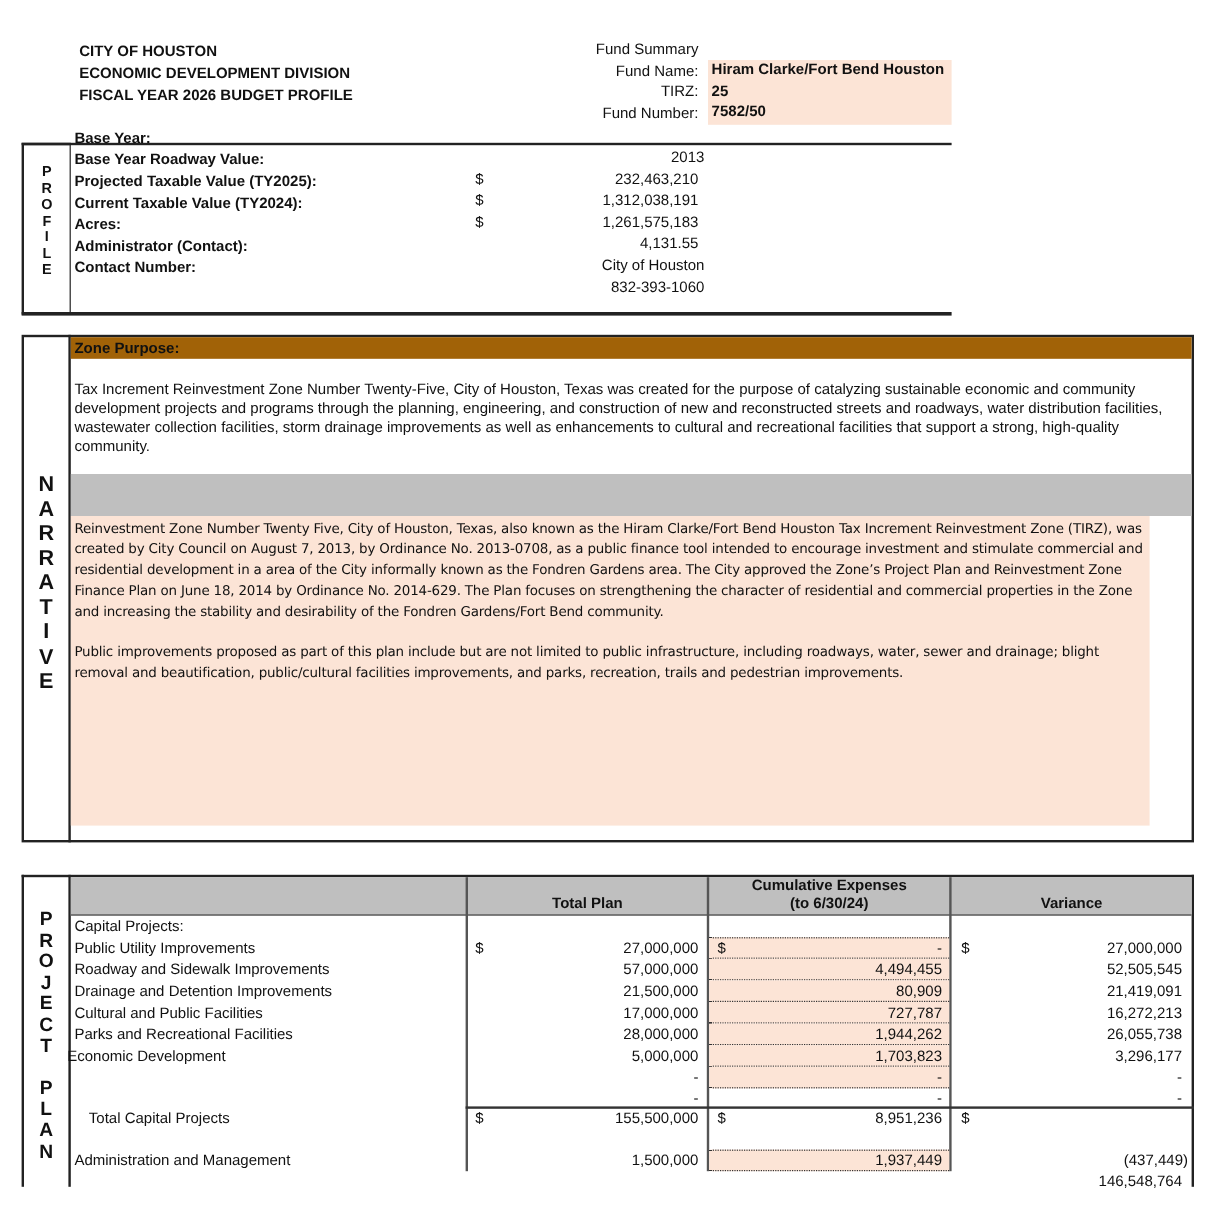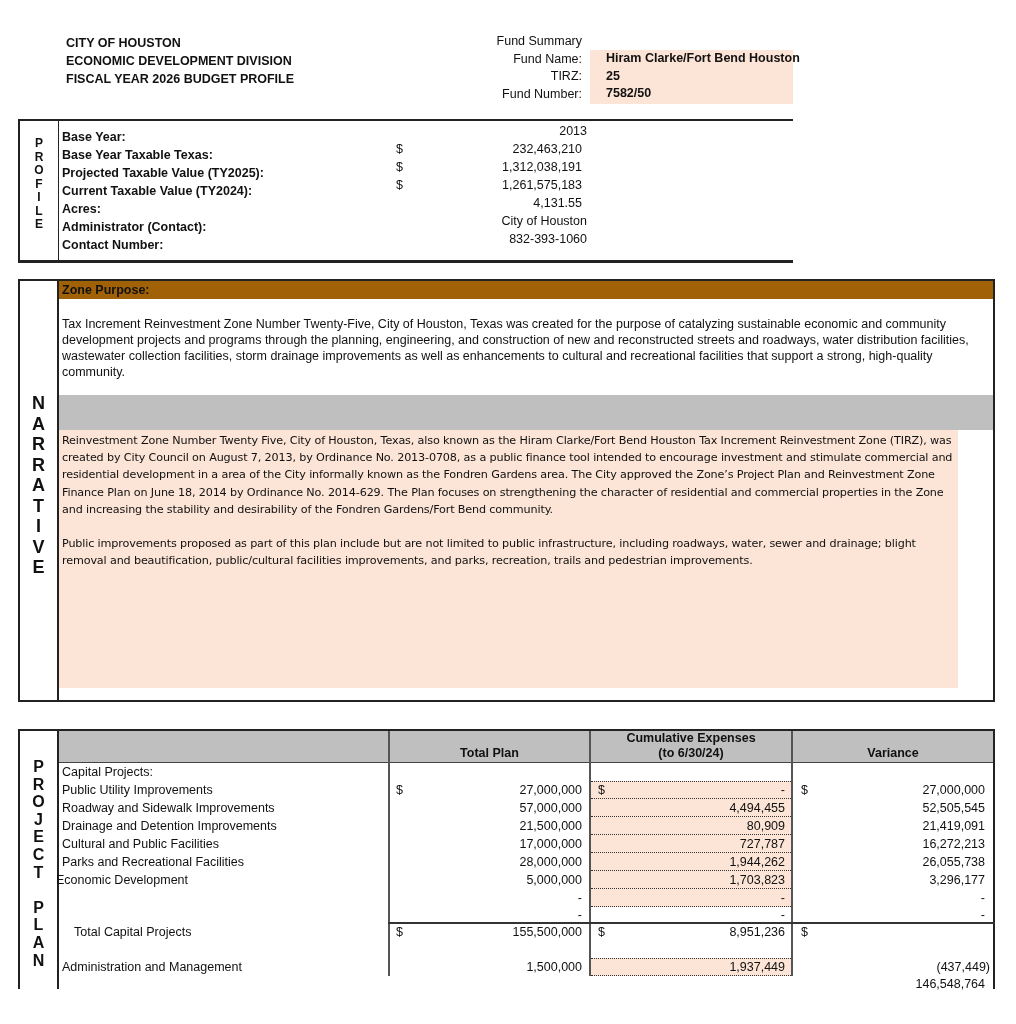--- a/index.html
+++ b/index.html
@@ -6,30 +6,30 @@
   html, body { width: 1016px; height: 1024px; background: #ffffff; overflow: hidden; }
   body { position: relative; font-family: "Liberation Sans", sans-serif; color: #111; font-size: 12.5px; }
 
   .abs { position: absolute; }
   .bold { font-weight: normal; }
 
   
   .hdr-left { left: 66px; top: 34px; font-weight: bold; font-size: 12.5px; line-height: 18px; }
   .hdr-right-labels { left: 470px; top: 33px; width: 112px; text-align: right; font-size: 12.5px; line-height: 17.5px; }
   .fund-box { left: 590px; top: 50px; width: 203px; height: 54px; background: #fce4d6; }
-  .fund-box div { font-weight: bold; font-size: 12.5px; line-height: 17.5px; padding-left: 3px; white-space: nowrap; margin-left: 13px; }
+  .fund-box div { font-weight: bold; font-size: 12.5px; line-height: 17.5px; padding-left: 3px; white-space: nowrap; }
   .vlabel { position: absolute; font-weight: bold; text-align: center; width: 100%; }
   .vlabel span { display: block; }
 
   
   .profile-top { left: 18px; top: 119px; width: 775px; height: 2px; background: #222; }
   .profile-bot { left: 18px; top: 260px; width: 775px; height: 2.5px; background: #222; }
   .profile-side { left: 18px; top: 119px; width: 41px; height: 143px; border: 2px solid #222; border-right: 1.5px solid #222; }
   .profile-side .vlabel { top: 16px; font-size: 12px; line-height: 13.5px; }
-  .profile-labels { left: 62px; top: 128px; font-weight: bold; line-height: 18px; font-size: 12.5px; }
+  .profile-labels { left: 62px; top: 106px; font-weight: bold; line-height: 18px; font-size: 12.5px; }
   .profile-dollars { left: 396px; top: 122px; line-height: 18px; }
   .profile-values { left: 430px; top: 122px; width: 157px; text-align: right; line-height: 18px; }
 
   
   .narr-frame { left: 18px; top: 279px; width: 977px; height: 423px; border: 2px solid #222; }
   .narr-divider { left: 57px; top: 279px; width: 2px; height: 423px; background: #222; }
   .narr-letters { left: 20px; top: 393px; width: 37px; font-size: 18px; line-height: 20.5px; font-weight: bold; text-align: center; }
   .zone-bar { left: 59px; top: 281px; width: 934px; height: 18px; background: #a16207; }
   .zone-bar span { font-weight: bold; padding-left: 3px; line-height: 18px; }
   .zone-text { left: 62px; top: 316px; width: 925px; font-size: 12.5px; line-height: 16px; }
@@ -84,21 +84,21 @@
     <span>O</span>
     <span>F</span>
     <span>I</span>
     <span>L</span>
     <span>E</span>
   </div>
 </div>
 
 <div class="abs profile-labels">
   <div>Base Year:</div>
-  <div>Base Year Taxable Texas:</div>
+  <div>Base Year Roadway Value:</div>
   <div>Projected Taxable Value (TY2025):</div>
   <div>Current Taxable Value (TY2024):</div>
   <div>Acres:</div>
   <div>Administrator (Contact):</div>
   <div>Contact Number:</div>
 </div>
 <div class="abs profile-dollars">
   <div style="height:18px;"></div>
   <div style="height:18px;">$</div>
   <div style="height:18px;">$</div>

